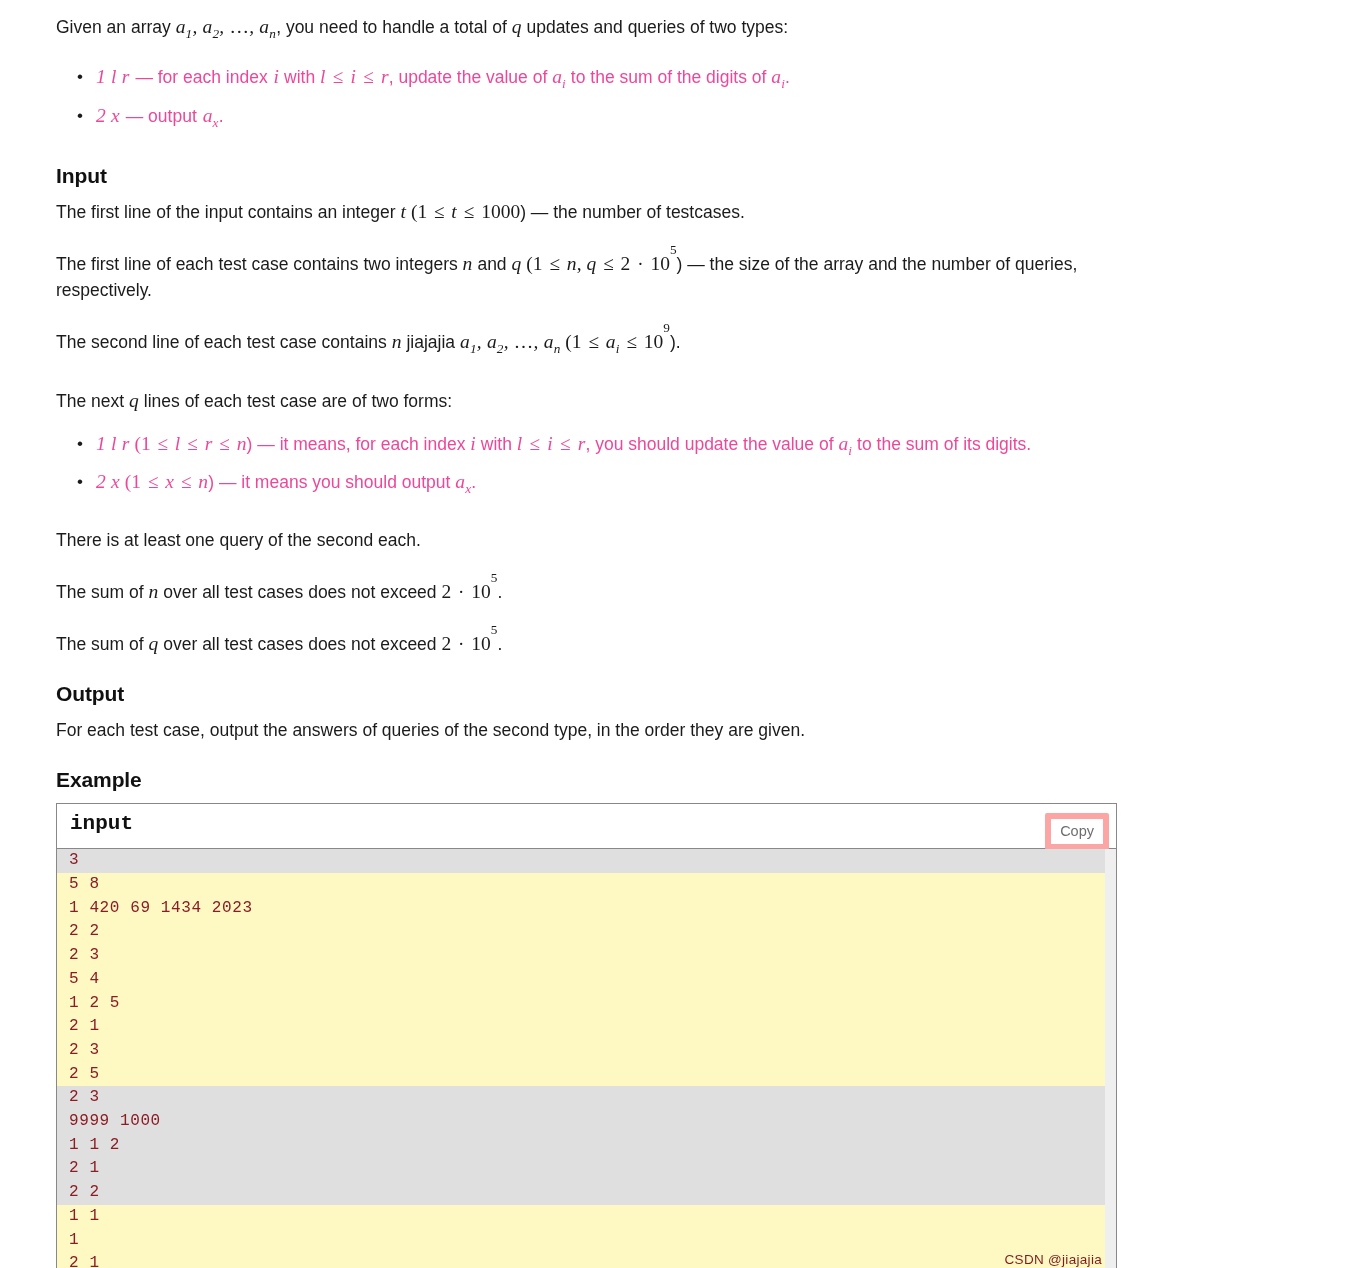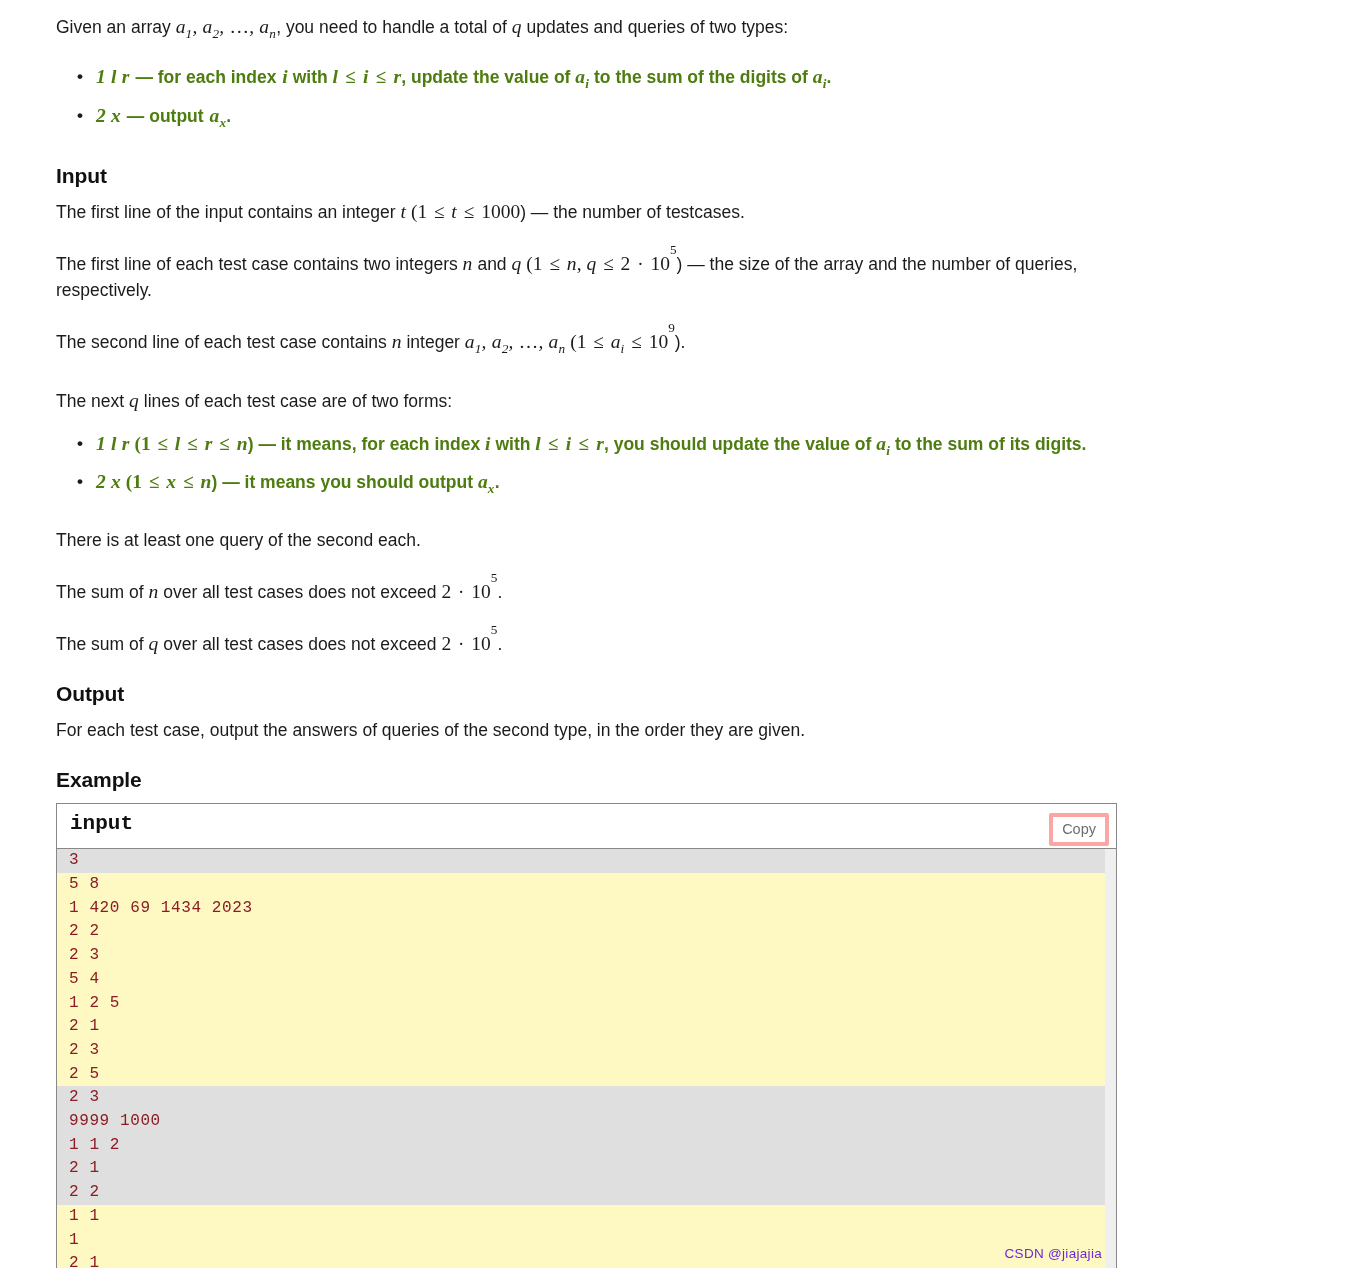--- a/index.html
+++ b/index.html
@@ -36,22 +36,21 @@
 
   ul.bullets {
     margin: 0;
     padding: 0 0 0 40px;
     list-style: none;
   }
   ul.bullets li {
     position: relative;
     font-size: 17.5px;
     line-height: 32px;
-    color: #4d7c0f;
-    font-weight: bold;
+    color: #ec4899;
   }
   ul.bullets li::before {
     content: "•";
     position: absolute;
     left: -19px;
     top: 0;
     font-size: 17px;
     color: #1b1b1b;
   }
 
@@ -116,21 +115,21 @@
     font-family: "Liberation Mono", "DejaVu Sans Mono", monospace;
     font-weight: bold;
     font-size: 21px;
     color: #111111;
     letter-spacing: 0px;
   }
   .copy-btn {
     position: absolute;
     right: 7px;
     top: 9px;
-    border: 4px solid #fca5a5;
+    border: 6px solid #fca5a5;
     border-radius: 2px;
     background: #ffffff;
     color: #6d6d6d;
     font-family: "Liberation Sans", sans-serif;
     font-size: 14.5px;
     line-height: 14px;
     padding: 5px 9px 6px 9px;
     cursor: pointer;
   }
   .sample-body {
@@ -158,24 +157,24 @@
     position: absolute;
     top: 0;
     right: 0;
     width: 11px;
     height: 100%;
     background: #efefef;
   }
   .watermark {
     position: absolute;
     right: 14px;
-    bottom: 15px;
+    bottom: 9px;
     font-family: "Liberation Sans", sans-serif;
     font-size: 13.5px;
-    color: #6d28d9;
+    color: #7f1d1d;
     letter-spacing: 0.3px;
     text-align: right;
   }
 </style>
 </head>
 <body>
 
 <div class="page">
 
   <div class="gap-14"></div>
@@ -196,21 +195,21 @@
   <div class="gap-8"></div>
 
   <p class="para"><span>The first line of the input contains an integer </span><span class="m">t</span><span class="mr">&nbsp;(</span><span class="mr">1 <span class="op">≤</span> <span class="m">t</span> <span class="op">≤</span> 1000</span><span>) — the number of testcases.</span></p>
 
   <div class="gap-26"></div>
 
   <p class="para"><span>The first line of each test case contains two integers </span><span class="m">n</span><span> and </span><span class="m">q</span><span class="mr">&nbsp;(</span><span class="mr">1 <span class="op">≤</span> <span class="m">n</span>, <span class="m">q</span> <span class="op">≤</span> 2 <span class="op">·</span> 10<sup>5</sup></span><span>) — the size of the array and the number of queries, respectively.</span></p>
 
   <div class="gap-26"></div>
 
-  <p class="para"><span>The second line of each test case contains </span><span class="m">n</span><span> integer </span><span class="m">a<sub>1</sub>, a<sub>2</sub>, <span class="mr">…</span>, a<sub>n</sub></span><span class="mr">&nbsp;(</span><span class="mr">1 <span class="op">≤</span> <span class="m">a<sub>i</sub></span> <span class="op">≤</span> 10<sup>9</sup></span><span>).</span></p>
+  <p class="para"><span>The second line of each test case contains </span><span class="m">n</span><span> jiajajia </span><span class="m">a<sub>1</sub>, a<sub>2</sub>, <span class="mr">…</span>, a<sub>n</sub></span><span class="mr">&nbsp;(</span><span class="mr">1 <span class="op">≤</span> <span class="m">a<sub>i</sub></span> <span class="op">≤</span> 10<sup>9</sup></span><span>).</span></p>
 
   <div class="gap-26"></div>
 
   <p class="para"><span>The next </span><span class="m">q</span><span> lines of each test case are of two forms:</span></p>
 
   <div class="gap-14"></div>
 
   <ul class="bullets">
     <li><span class="m">1 <span class="m">l</span> <span class="m">r</span></span><span class="mr">&nbsp;(</span><span class="mr">1 <span class="op">≤</span> <span class="m">l</span> <span class="op">≤</span> <span class="m">r</span> <span class="op">≤</span> <span class="m">n</span></span><span>) — it means, for each index </span><span class="m">i</span><span> with </span><span class="m">l <span class="op">≤</span> i <span class="op">≤</span> r</span><span>, you should update the value of </span><span class="m">a<sub>i</sub></span><span> to the sum of its digits.</span></li>
     <li><span class="m">2 <span class="m">x</span></span><span class="mr">&nbsp;(</span><span class="mr">1 <span class="op">≤</span> <span class="m">x</span> <span class="op">≤</span> <span class="m">n</span></span><span>) — it means you should output </span><span class="m">a<sub>x</sub></span><span>.</span></li>

